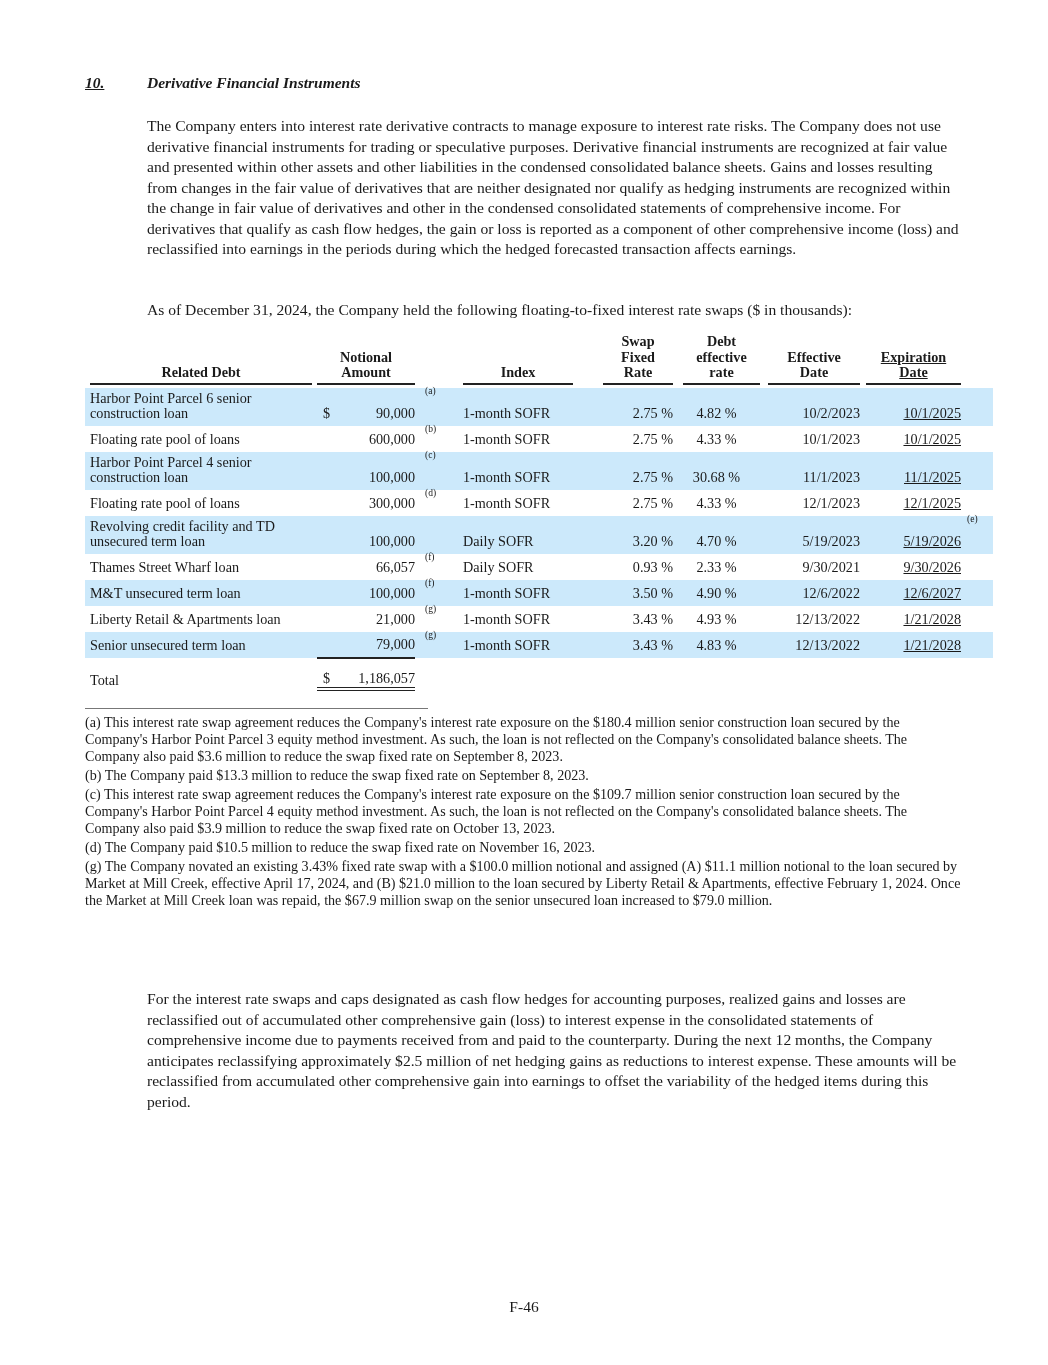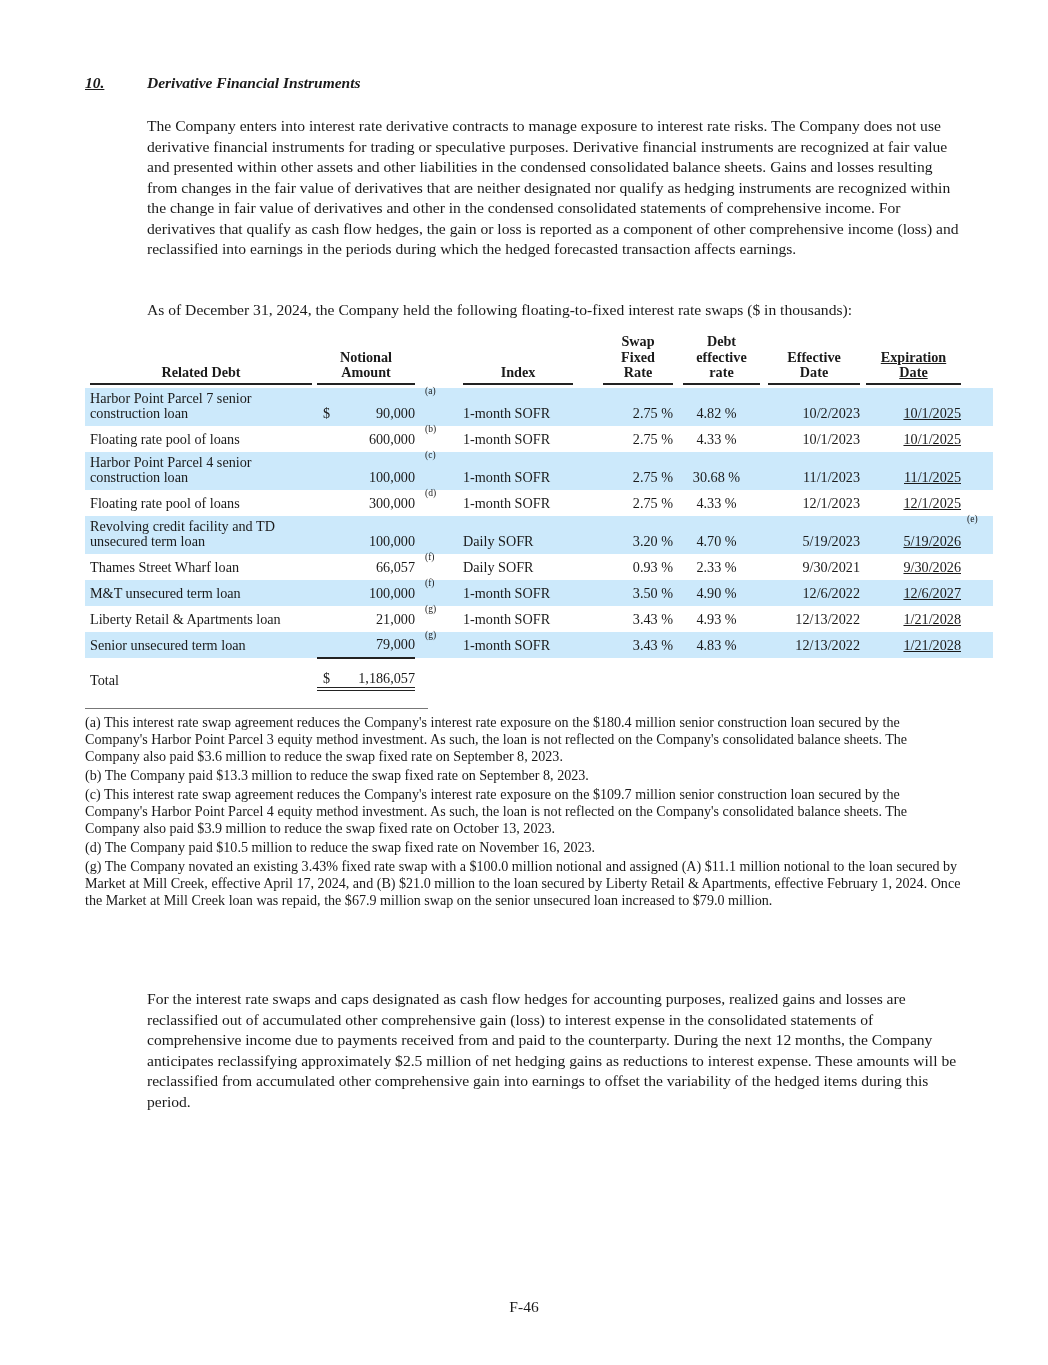--- a/index.html
+++ b/index.html
@@ -87,21 +87,21 @@
             <span class="hline"><span>Effective</span><br><span>Date</span></span>
           </th>
         <th class="c-exp" style="text-align:center;padding-left:6px">
             <span class="hline"><span>Expiration</span><br><span>Date</span></span>
           </th>
         <th class="c-efn"></th>
       </tr>
     </thead>
     <tbody id="swap-rows">
         <tr class="shade double">
-          <td class="c-debt"><span>Harbor Point Parcel 7 senior</span><br><span>construction loan</span></td>
+          <td class="c-debt"><span>Harbor Point Parcel 6 senior</span><br><span>construction loan</span></td>
           <td class="c-sp1"></td>
           <td class="c-dollar">$</td>
           <td class="c-amt">90,000</td>
           <td class="c-fn"><span class="fn-sup">(a)</span></td>
           <td class="c-index">1-month SOFR</td>
           <td class="c-sp2"></td>
           <td class="c-rate">2.75 %</td>
           <td class="c-drate">4.82 %</td>
           <td class="c-eff">10/2/2023</td>
           <td class="c-exp">10/1/2025</td>

